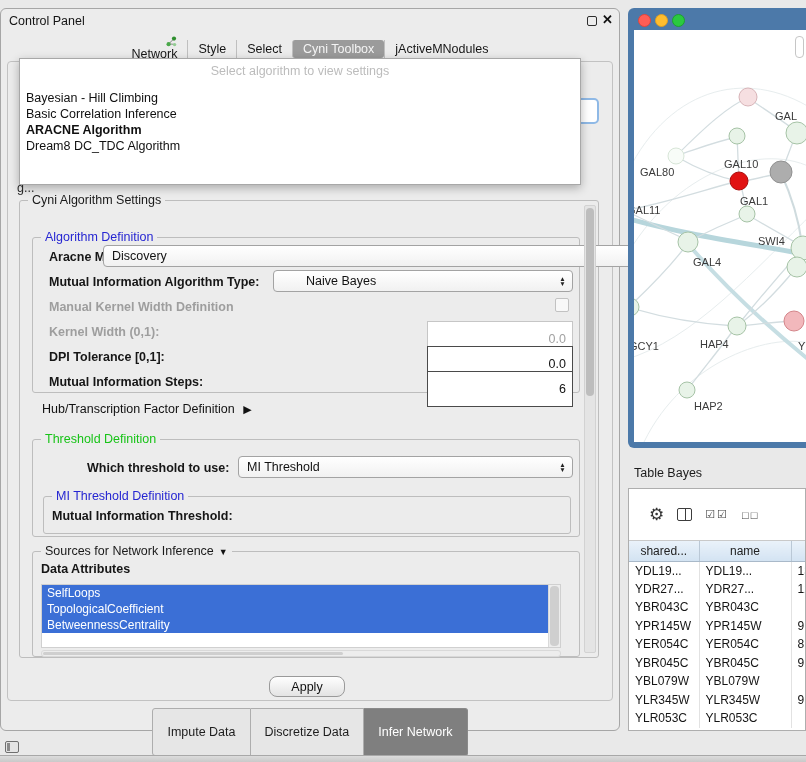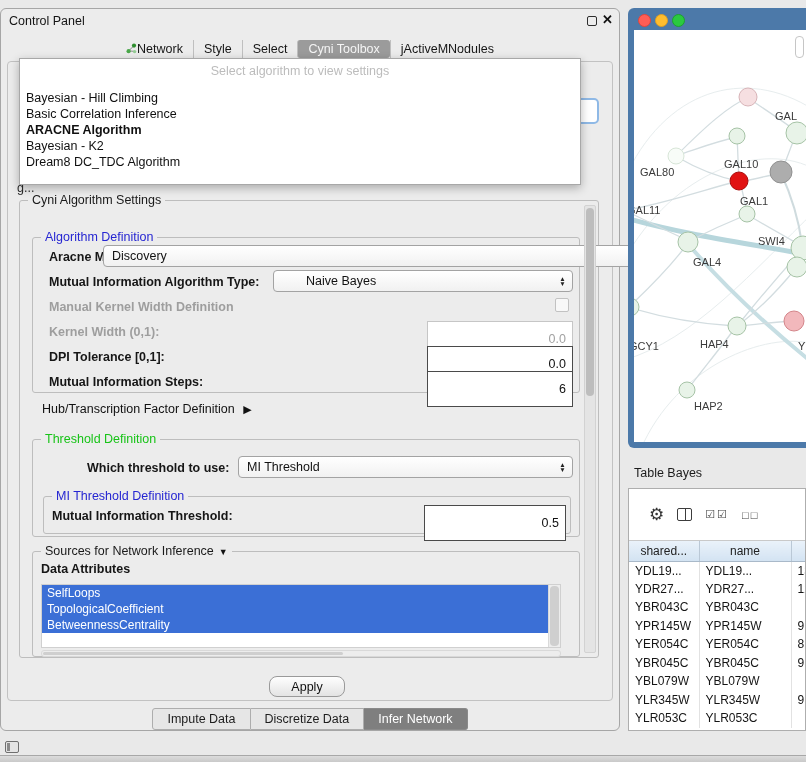--- a/index.html
+++ b/index.html
@@ -7,21 +7,21 @@
   .root { position:relative; width:806px; height:762px; overflow:hidden; background:#e9e9e9; }
 
   
   .cp { position:absolute; left:0; top:8px; width:620px; height:723px; background:#ececec;
         border:1px solid #a6a6a6; border-radius:6px; }
   .cp-title { position:absolute; left:8px; top:5px; font-size:12.5px; color:#141414; }
   .float-ico { position:absolute; right:22px; top:7px; width:10px; height:10px; border:1.5px solid #2e2e2e; border-radius:2px; }
   .close-ico { position:absolute; right:6px; top:3px; font-size:13px; font-weight:bold; color:#111; }
 
   .main-tabs { position:absolute; left:0; right:0; top:28px; height:23px; display:flex; justify-content:center; align-items:center; }
-  .tab { display:flex; align-items:center; gap:0; padding:2px 10px; font-size:12.5px; color:#161616; cursor:default; }
+  .tab { display:flex; align-items:flex-end; gap:0; padding:2px 10px; font-size:12.5px; color:#161616; cursor:default;flex-direction:column; }
   .tab + .tab { border-left:1px solid #bfbfbf; }
   .tab.sel { background:#9b9b9b; color:#f5f5f5; border-radius:3px; }
   .net-ico { display:inline-flex; }
 
   .cp-frame { position:absolute; left:6px; top:52px; width:606px; height:640px; border:1px solid #c2c2c2; border-radius:4px; background:#ececec; }
 
   
   .dd-overlay { position:absolute; left:18px; top:49px; width:562px; height:127px; background:#fff;
                 border:1px solid #a8a8a8; box-shadow:0 3px 9px rgba(0,0,0,.28); z-index:30; padding-top:5px; }
   .dd-placeholder { text-align:center; color:#bcbcbc; font-size:12.5px; height:18px; margin-bottom:8px; }
@@ -78,21 +78,21 @@
   .attr-item { height:16px; line-height:16px; font-size:12px; padding-left:5px; color:#fff; background:#3b6fd6; white-space:nowrap; }
   .attr-vscroll { position:absolute; right:0; top:0; bottom:0; width:12px; background:#ededed; border-left:1px solid #d9d9d9; }
   .attr-vthumb { position:absolute; left:1px; right:1px; top:1px; bottom:1px; background:#cfcfcf; border-radius:4px; }
   .attr-hscroll { position:absolute; left:8px; top:98px; width:520px; height:7px; background:#ededed; border:1px solid #d9d9d9; border-radius:3px; }
   .attr-hthumb { position:absolute; left:1px; top:1px; bottom:1px; width:300px; background:#cfcfcf; border-radius:3px; }
 
   .apply { position:absolute; left:268px; top:667px; width:76px; height:21px; border:1px solid #9a9a9a; border-radius:8px;
            background:linear-gradient(#fefefe,#e3e3e3); font-size:12.5px; color:#111; font-family:inherit; }
 
   .bottom-tabs { position:absolute; left:0; right:0; top:699px; display:flex; justify-content:center; }
-  .btab { padding:3px 14px; font-size:12.5px; border:1px solid #adadad; border-left:none; background:#e6e6e6; color:#1d1d1d; white-space:nowrap; }
+  .btab { padding:16px 14px; font-size:12.5px; border:1px solid #adadad; border-left:none; background:#e6e6e6; color:#1d1d1d; white-space:nowrap; }
   .btab:first-child { border-left:1px solid #adadad; border-radius:3px 0 0 3px; }
   .btab:last-child { border-radius:0 3px 3px 0; }
   .btab.sel { background:#7f7f7f; color:#fff; border-color:#8a8a8a; }
 
   
   .netwin { position:absolute; left:628px; top:8px; width:178px; height:440px; background:#4c79a9; border-radius:6px 0 0 6px; }
   .tl { position:absolute; top:6px; width:13px; height:13px; border-radius:50%; }
   .tl.red { left:10px; background:#ff5d55; border:1px solid #e2443c; }
   .tl.yellow { left:27px; background:#ffbd2e; border:1px solid #dfa023; }
   .tl.green { left:44px; background:#2ac940; border:1px solid #1f9f31; }
@@ -210,21 +210,20 @@
           <span class="val">MI Threshold</span>
           <span class="ud">
               <i>▲</i>
               <i>▼</i>
             </span>
         </div>
 
         <div class="group mi-group">
           <span class="gtitle blue"><span class="tt">MI Threshold Definition</span></span>
           <span class="flabel mil">Mutual Information Threshold:</span>
-          <div class="tfield mif">0.5</div>
         </div>
       </div>
 
       <div class="group src-group">
         <span class="gtitle"><span class="tt">Sources for Network Inference</span><span class="tri">▼</span></span>
         <span class="flabel attr-title">Data Attributes</span>
         <div class="attr-list">
           <div class="attr-rows">
               <div class="attr-item">SelfLoops</div>
               <div class="attr-item">TopologicalCoefficient</div>
@@ -251,21 +250,20 @@
         <div class="btab">Discretize Data</div>
         <div class="btab sel">Infer Network</div>
       </div>
 
     <div class="dd-overlay">
       <div class="dd-placeholder">Select algorithm to view settings</div>
       <div class="dd-list">
           <div class="dd-item">Bayesian - Hill Climbing</div>
           <div class="dd-item">Basic Correlation Inference</div>
           <div class="dd-item bold">ARACNE Algorithm</div>
-          <div class="dd-item">Bayesian - K2</div>
           <div class="dd-item">Dream8 DC_TDC Algorithm</div>
         </div>
     </div>
   </section>
 
   <section class="netwin">
     <span class="tl red"></span>
     <span class="tl yellow"></span>
     <span class="tl green"></span>
     <div class="canvas">

